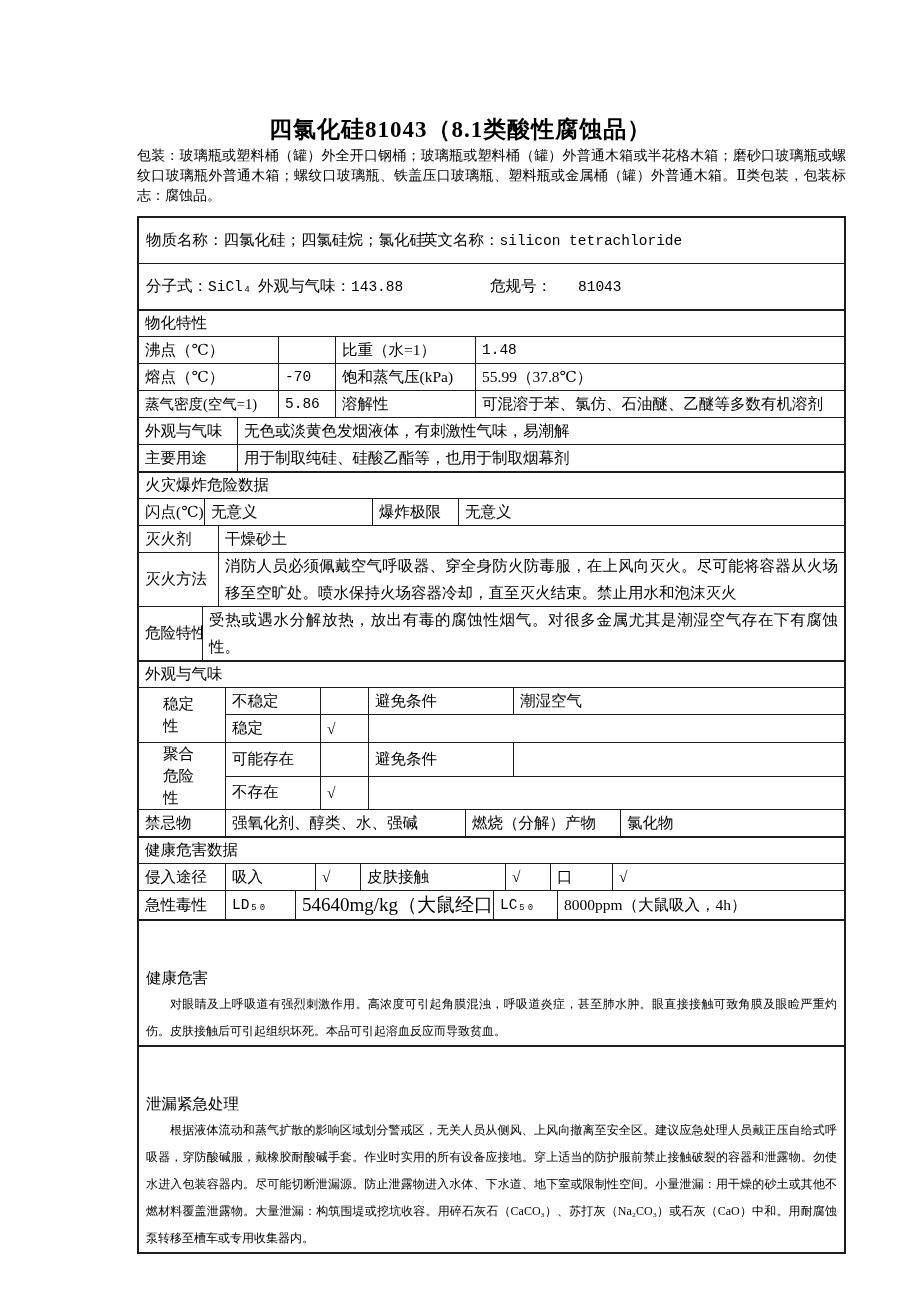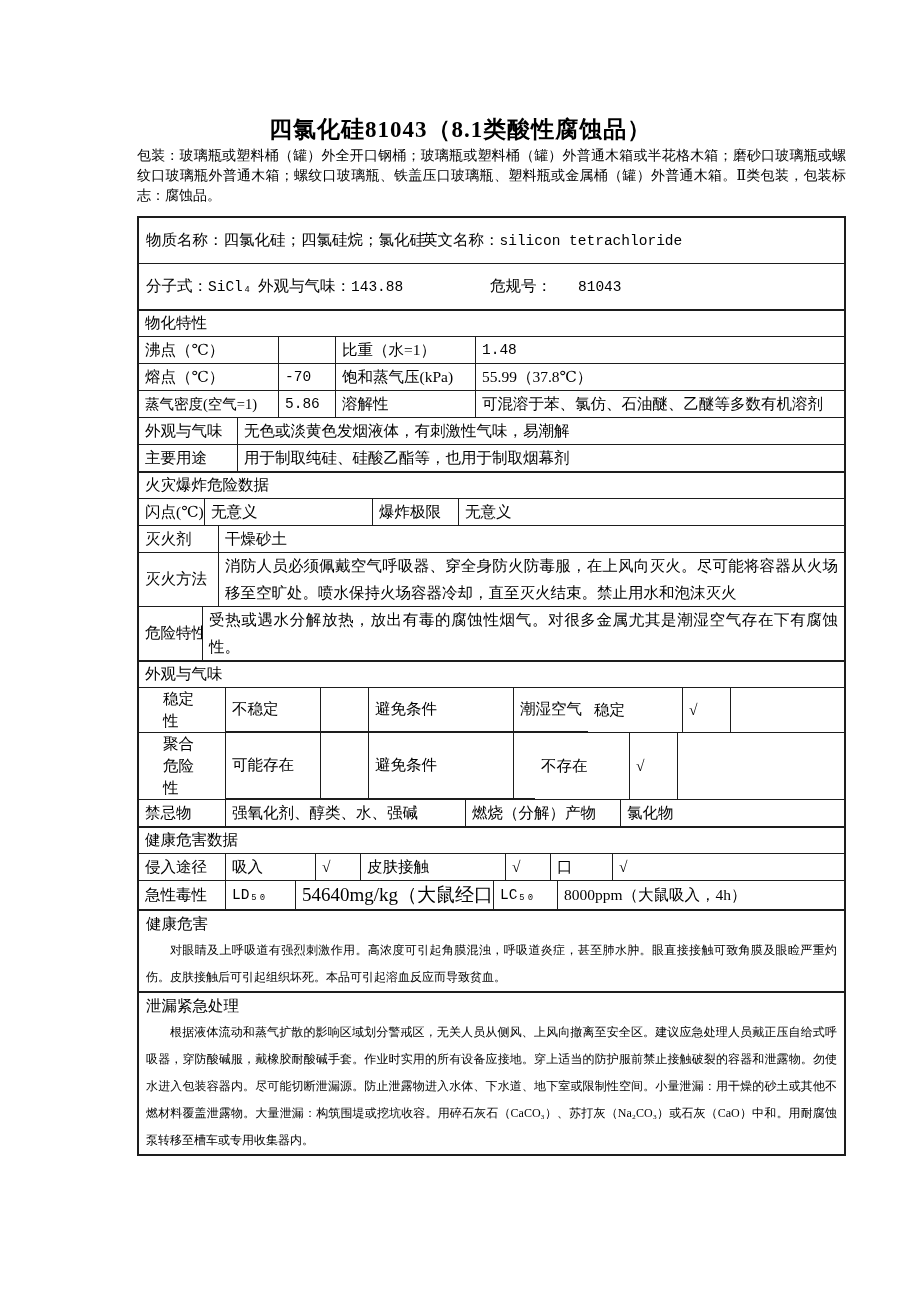--- a/index.html
+++ b/index.html
@@ -32,25 +32,25 @@
   }
   .end { border-right:none !important; }
   .fill { flex:1 1 auto; min-width:0; }
   .ml { display:block; line-height:26.5px; white-space:normal; padding:0 6px; }
   .mono { font-family:"Liberation Mono","DejaVu Sans Mono",monospace; font-size:14.5px; }
   .grp { display:flex; border-bottom:1px solid #1d1d1d; }
   .glabel {
     width:87px; border-right:1px solid #1d1d1d; padding:0 24px;
     display:flex; align-items:center; flex-shrink:0; white-space:normal; line-height:22px;
   }
-  .gbody { flex:1 1 auto; min-width:0; display:flex; flex-direction:row;font-family:Liberation Serif, serif; }
+  .gbody { flex:1 1 auto; min-width:0; display:flex; flex-direction:column;font-family:Liberation Serif, serif; }
   .grow { display:flex; min-height:27px; flex:1; }
   .grow.divide { border-bottom:1px solid #1d1d1d; }
   .blockcell { display:block; padding:0 7px; white-space:normal; width:100%; }
-  .blockcell .hline { line-height:26px; }
+  .blockcell .hline { line-height:26px;margin-top:44px; }
   .blockcell p { text-indent:2em; text-align:justify; line-height:27px; font-size:12px; }
   .basiccell { width:100%; padding:12px 7px; display:flex; align-items:center; }
   .b1 { display:inline-block; width:276px; flex-shrink:0; }
   .f1 { display:inline-block; width:112px; flex-shrink:0; }
   .f2 { display:inline-block; width:232px; flex-shrink:0; }
   .gap { display:inline-block; width:26px; }
 </style>
 </head>
 <body>
 

